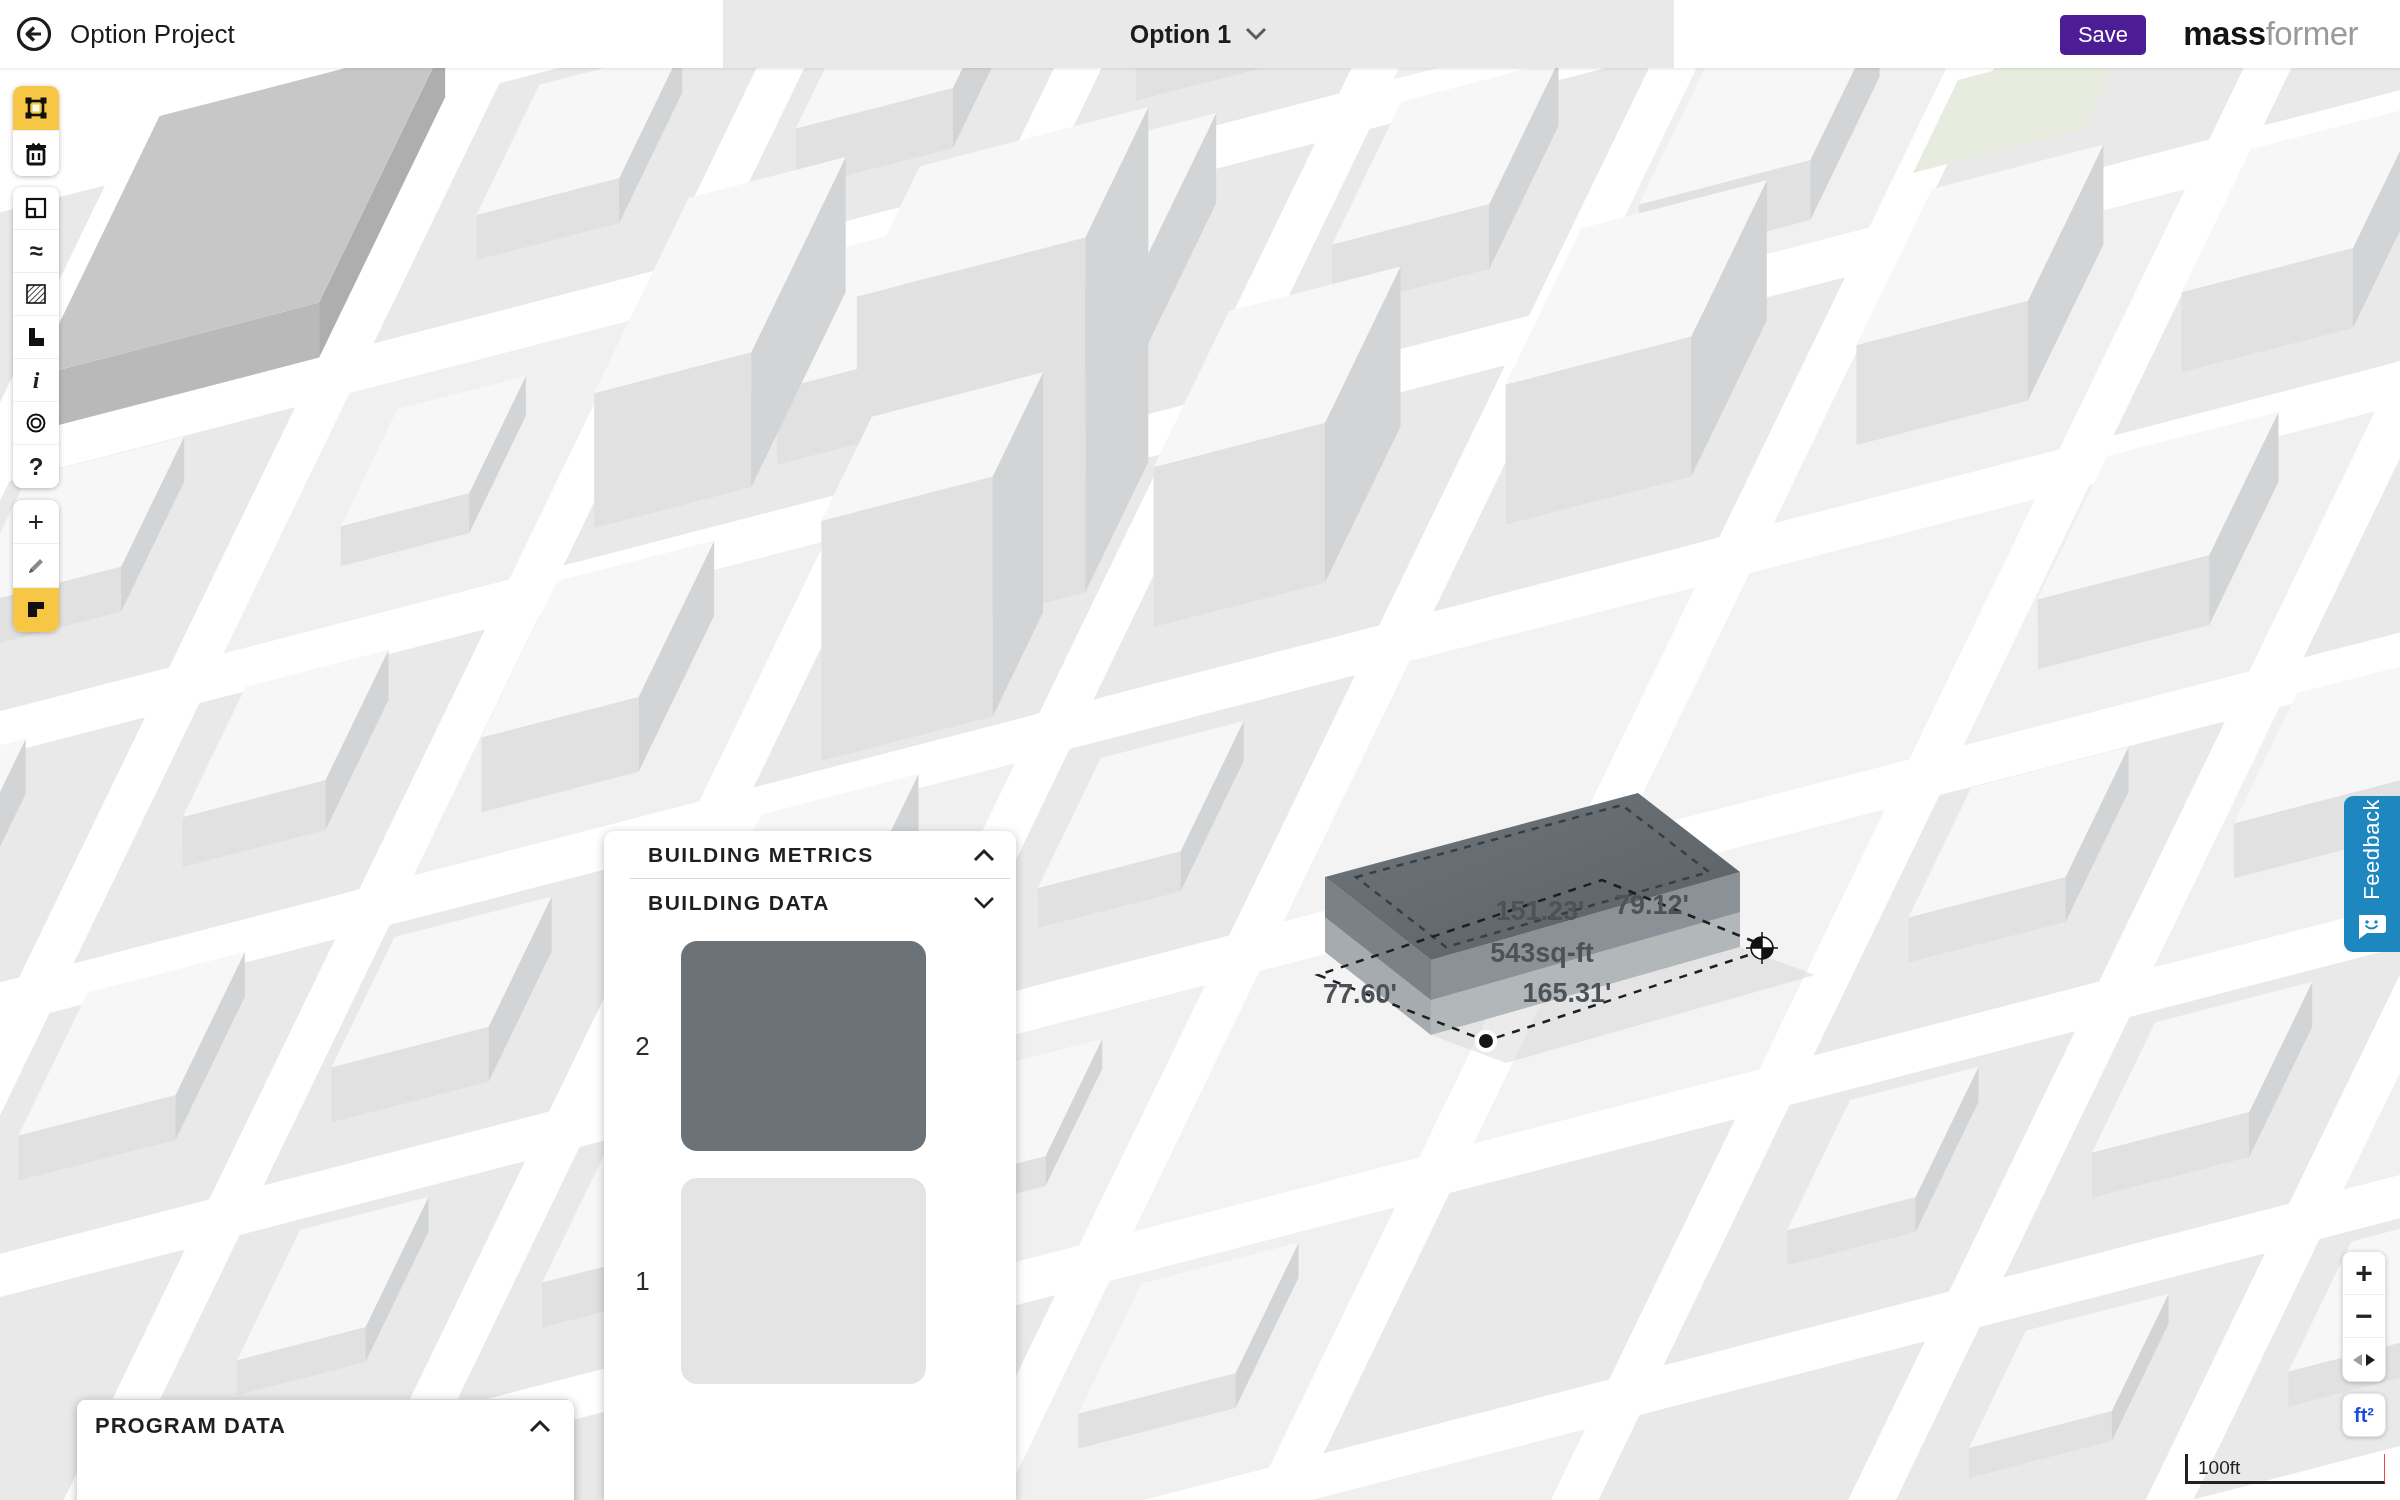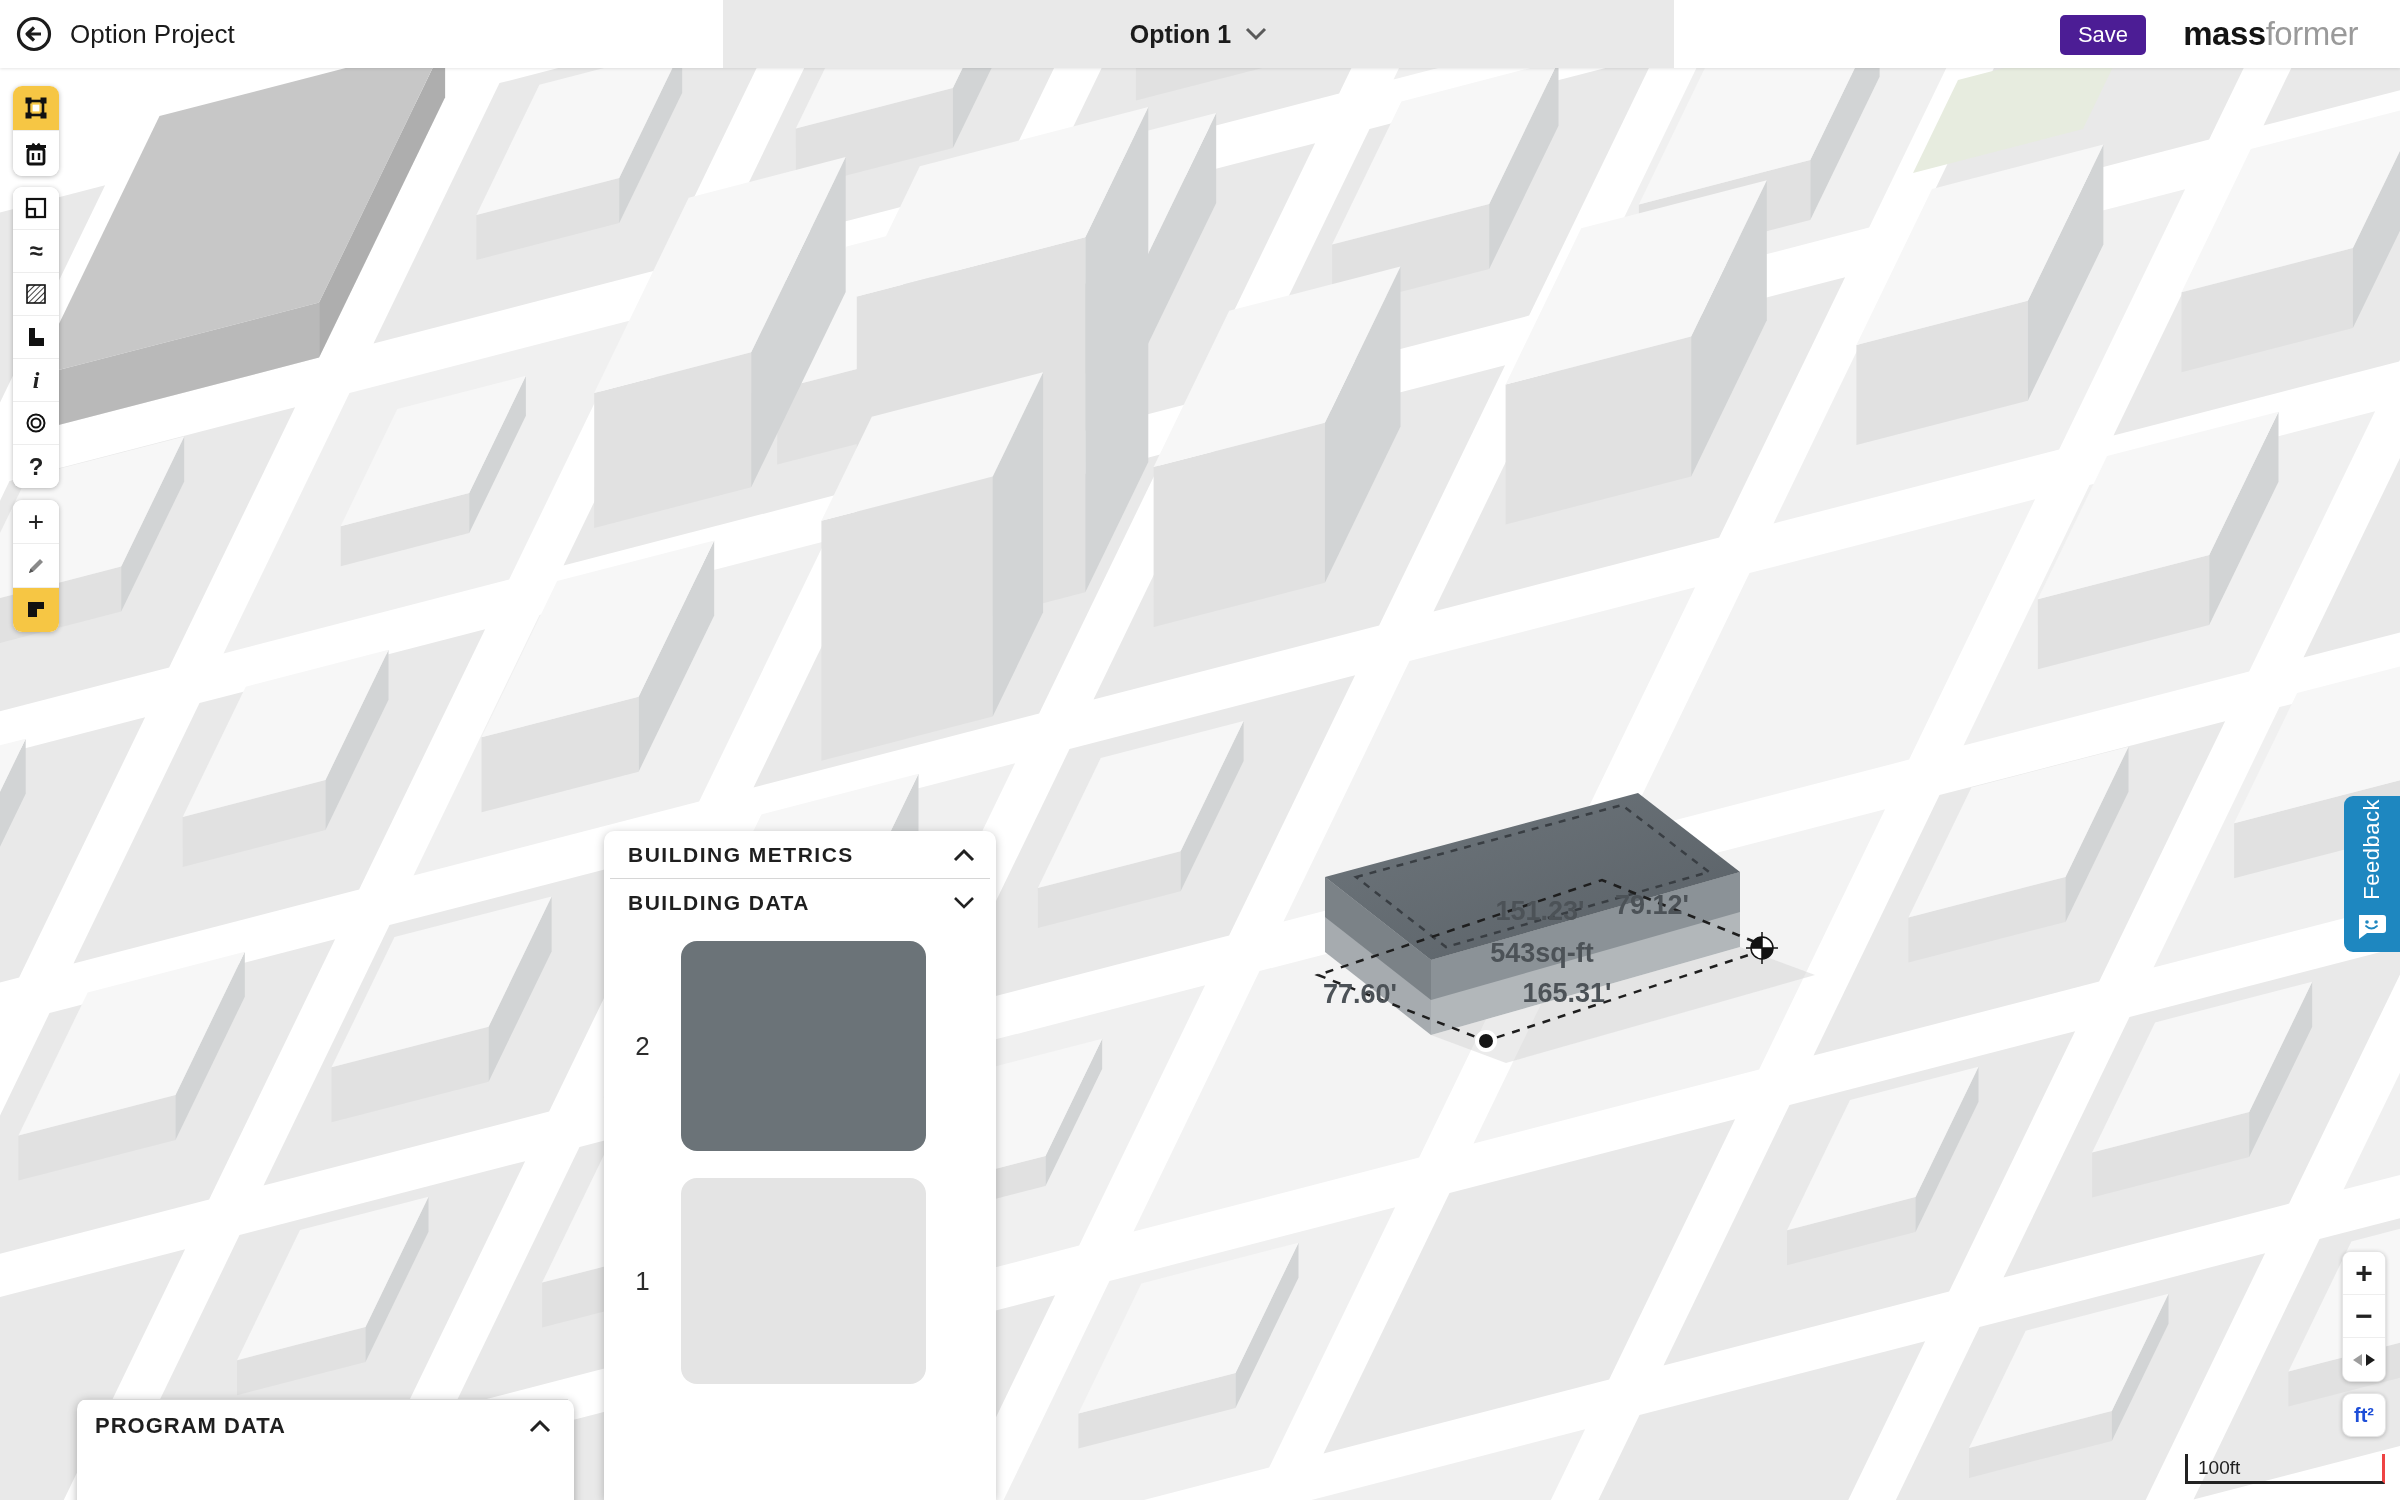--- a/index.html
+++ b/index.html
@@ -33,21 +33,21 @@
   .tool-btn.active{background:#f6c644;}
   .tg1 .tool-btn{height:45px;}
   .tg2 .tool-btn{height:43px;}
   .tg3 .tool-btn{height:44px;}
   .glyph{font-size:24px;font-weight:bold;line-height:1;}
   .glyph.light{font-weight:normal;font-size:28px;}
   .glyph.it{font-family:"Liberation Serif",serif;font-style:italic;font-size:24px;}
 
   
   .bpanel{position:absolute;left:604px;top:831px;width:392px;height:669px;background:#fff;
-    border-radius:10px 10px 0 0;box-shadow:0 2px 10px rgba(0,0,0,.25);z-index:20;}
+    border-radius:10px 10px 0 0;box-shadow:0 2px 10px rgba(0,0,0,.25);z-index:20;padding-left:20px;}
   .prow{height:47px;display:flex;align-items:center;justify-content:space-between;
     padding:0 20px 0 24px;cursor:pointer;}
   .prow .ptitle{font-size:21px;font-weight:bold;letter-spacing:1.5px;color:#1f1f1f;}
   .pdivider{height:0;border-top:1px solid #d6d6d6;margin:0 6px;}
   .floors{position:absolute;left:0;top:110px;width:392px;}
   .floor-row{display:flex;align-items:center;margin-bottom:27px;}
   .floor-num{width:77px;text-align:center;font-size:26px;color:#2c2c2c;}
   .floor-swatch{width:245px;border-radius:16px;cursor:pointer;}
   .fs2{height:210px;background:#6b7378;}
   .fs1{height:206px;background:#e4e4e4;}
@@ -70,21 +70,21 @@
     box-shadow:0 1px 4px rgba(0,0,0,.22);overflow:hidden;z-index:22;border:1px solid #e5e5e5;box-sizing:border-box;}
   .nav-btn{width:100%;height:43px;background:#fff;border:none;border-bottom:1px solid #eee;
     display:flex;align-items:center;justify-content:center;font-size:30px;font-weight:bold;color:#222;cursor:pointer;}
   .nav-btn:last-child{border-bottom:none;}
   .unit-btn{position:absolute;left:2342px;top:1393px;width:44px;height:44px;background:#fff;border-radius:9px;
     box-shadow:0 1px 4px rgba(0,0,0,.22);border:1px solid #e5e5e5;box-sizing:border-box;display:flex;
     align-items:center;justify-content:center;font-size:20px;font-weight:bold;color:#1d4ed8;cursor:pointer;z-index:22;}
 
   
   .scalebar{position:absolute;left:2185px;top:1454px;width:200px;height:30px;
-    border-left:3px solid #222;border-right:3px solid #ef4444;border-bottom:3px solid #222;
+    border-left:3px solid #222;border-right:1px solid #ef4444;border-bottom:3px solid #222;
     box-sizing:border-box;z-index:21;}
   .scalebar span{position:absolute;left:10px;top:3px;font-size:19px;color:#222;}
 
   
   .meas{position:absolute;transform:translate(-50%,-50%);font-size:27px;font-weight:bold;
     color:#4c5257;z-index:15;white-space:nowrap;}
 </style>
 </head>
 <body>
 

